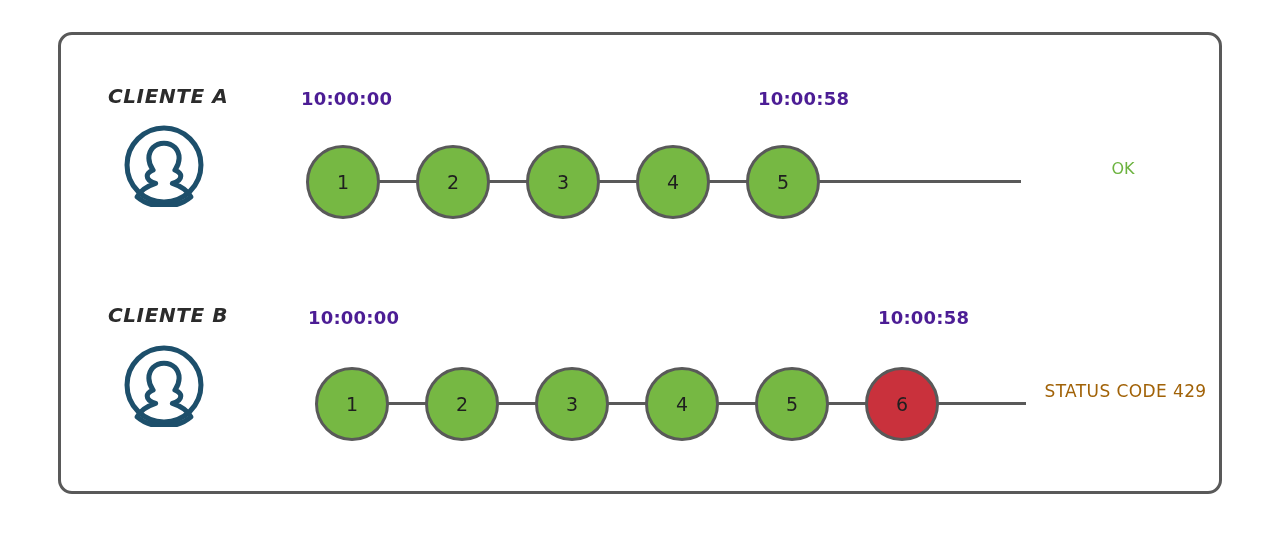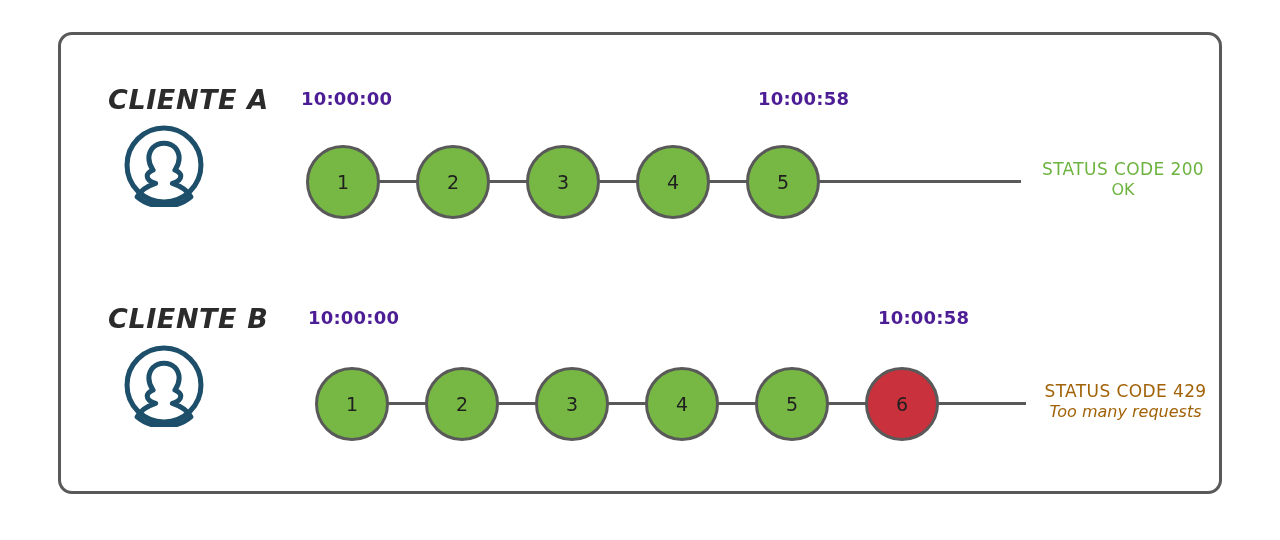--- a/index.html
+++ b/index.html
@@ -34,21 +34,21 @@
     width: 100%;
     height: 0;
   }
 
   
   .client-label {
     position: absolute;
     font-family: "DejaVu Sans", sans-serif;
     font-style: italic;
     font-weight: bold;
-    font-size: 27px;
+    font-size: 20px;
     letter-spacing: 0.6px;
     color: #2b2b2b;
     white-space: nowrap;
   }
   .avatar {
     position: absolute;
     width: 84px;
     height: 84px;
   }
 
@@ -143,21 +143,20 @@
     <div class="connector" style="left:646px; top:145px; width:54px;"></div>
     <div class="connector" style="left:756px; top:145px; width:204px;"></div>
 
     <div class="node ok" style="left:245px; top:110px;">1</div>
     <div class="node ok" style="left:355px; top:110px;">2</div>
     <div class="node ok" style="left:465px; top:110px;">3</div>
     <div class="node ok" style="left:575px; top:110px;">4</div>
     <div class="node ok" style="left:685px; top:110px;">5</div>
 
     <div class="status ok" style="left:962px; top:124px; width:200px;">
-      <span class="line1">STATUS CODE 200</span>
       <span class="line2">OK</span>
     </div>
   </div>
 
   <div class="row">
 
     <div class="client-label" style="left:47px; top:268px;">CLIENTE B</div>
 
     <div class="avatar" style="left:61px; top:308px;">
       <svg viewBox="0 0 100 100" width="84" height="84">
@@ -185,17 +184,16 @@
 
     <div class="node ok" style="left:254px; top:332px;">1</div>
     <div class="node ok" style="left:364px; top:332px;">2</div>
     <div class="node ok" style="left:474px; top:332px;">3</div>
     <div class="node ok" style="left:584px; top:332px;">4</div>
     <div class="node ok" style="left:694px; top:332px;">5</div>
     <div class="node err" style="left:804px; top:332px;">6</div>
 
     <div class="status err" style="left:957px; top:346px; width:215px;">
       <span class="line1">STATUS CODE 429</span>
-      <span class="line2">Too many requests</span>
     </div>
   </div>
 
 </div>
 
 </body></html>

